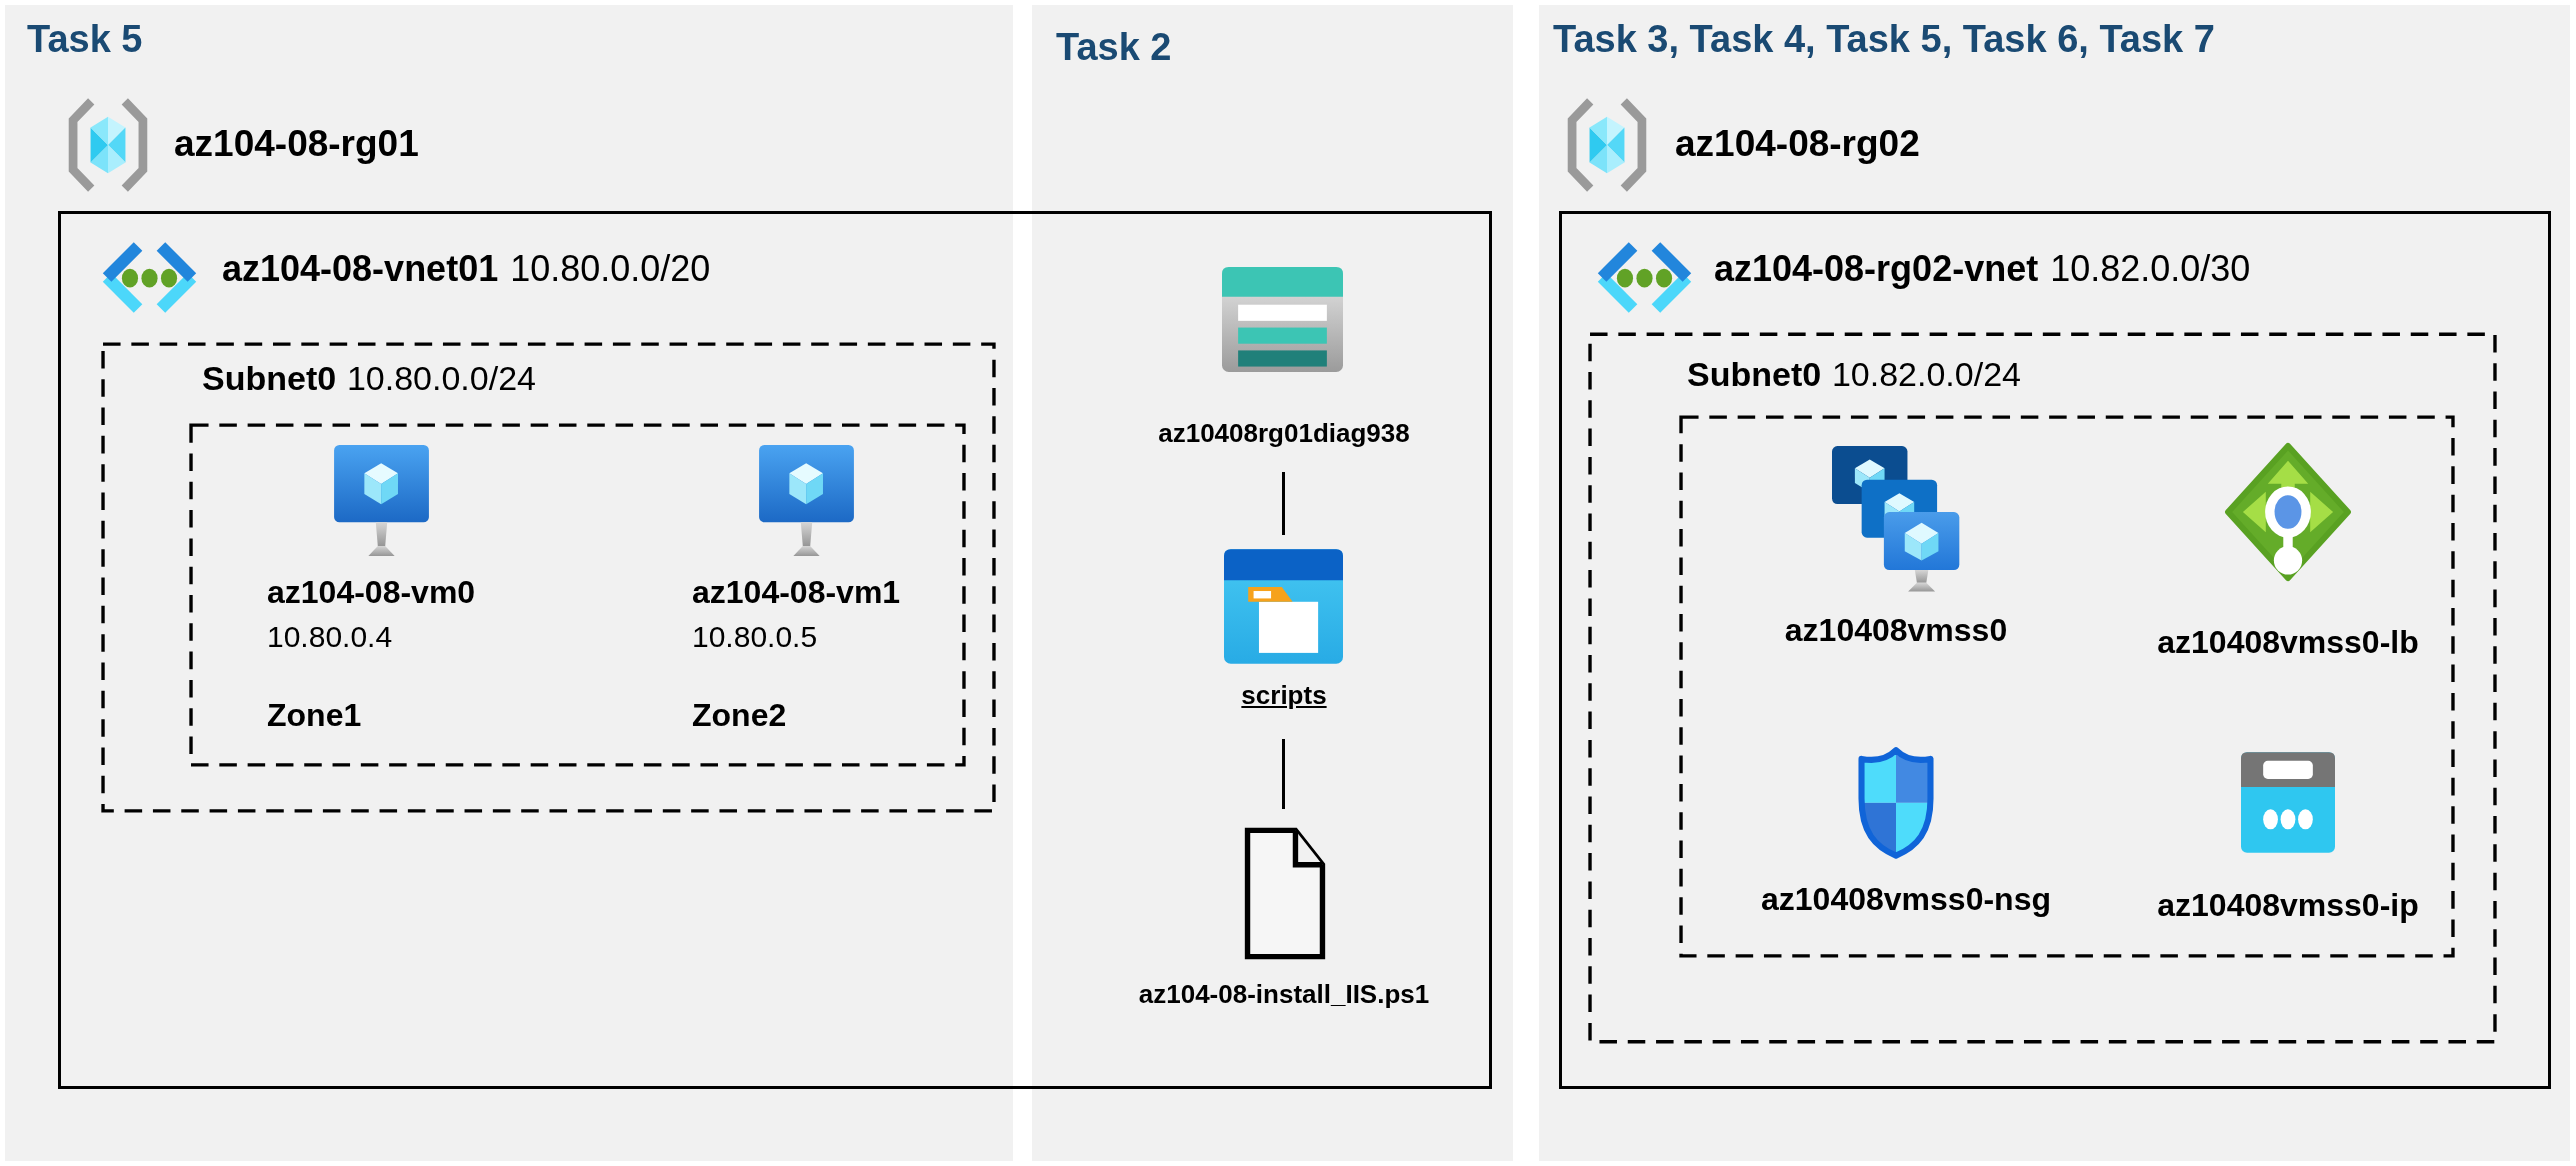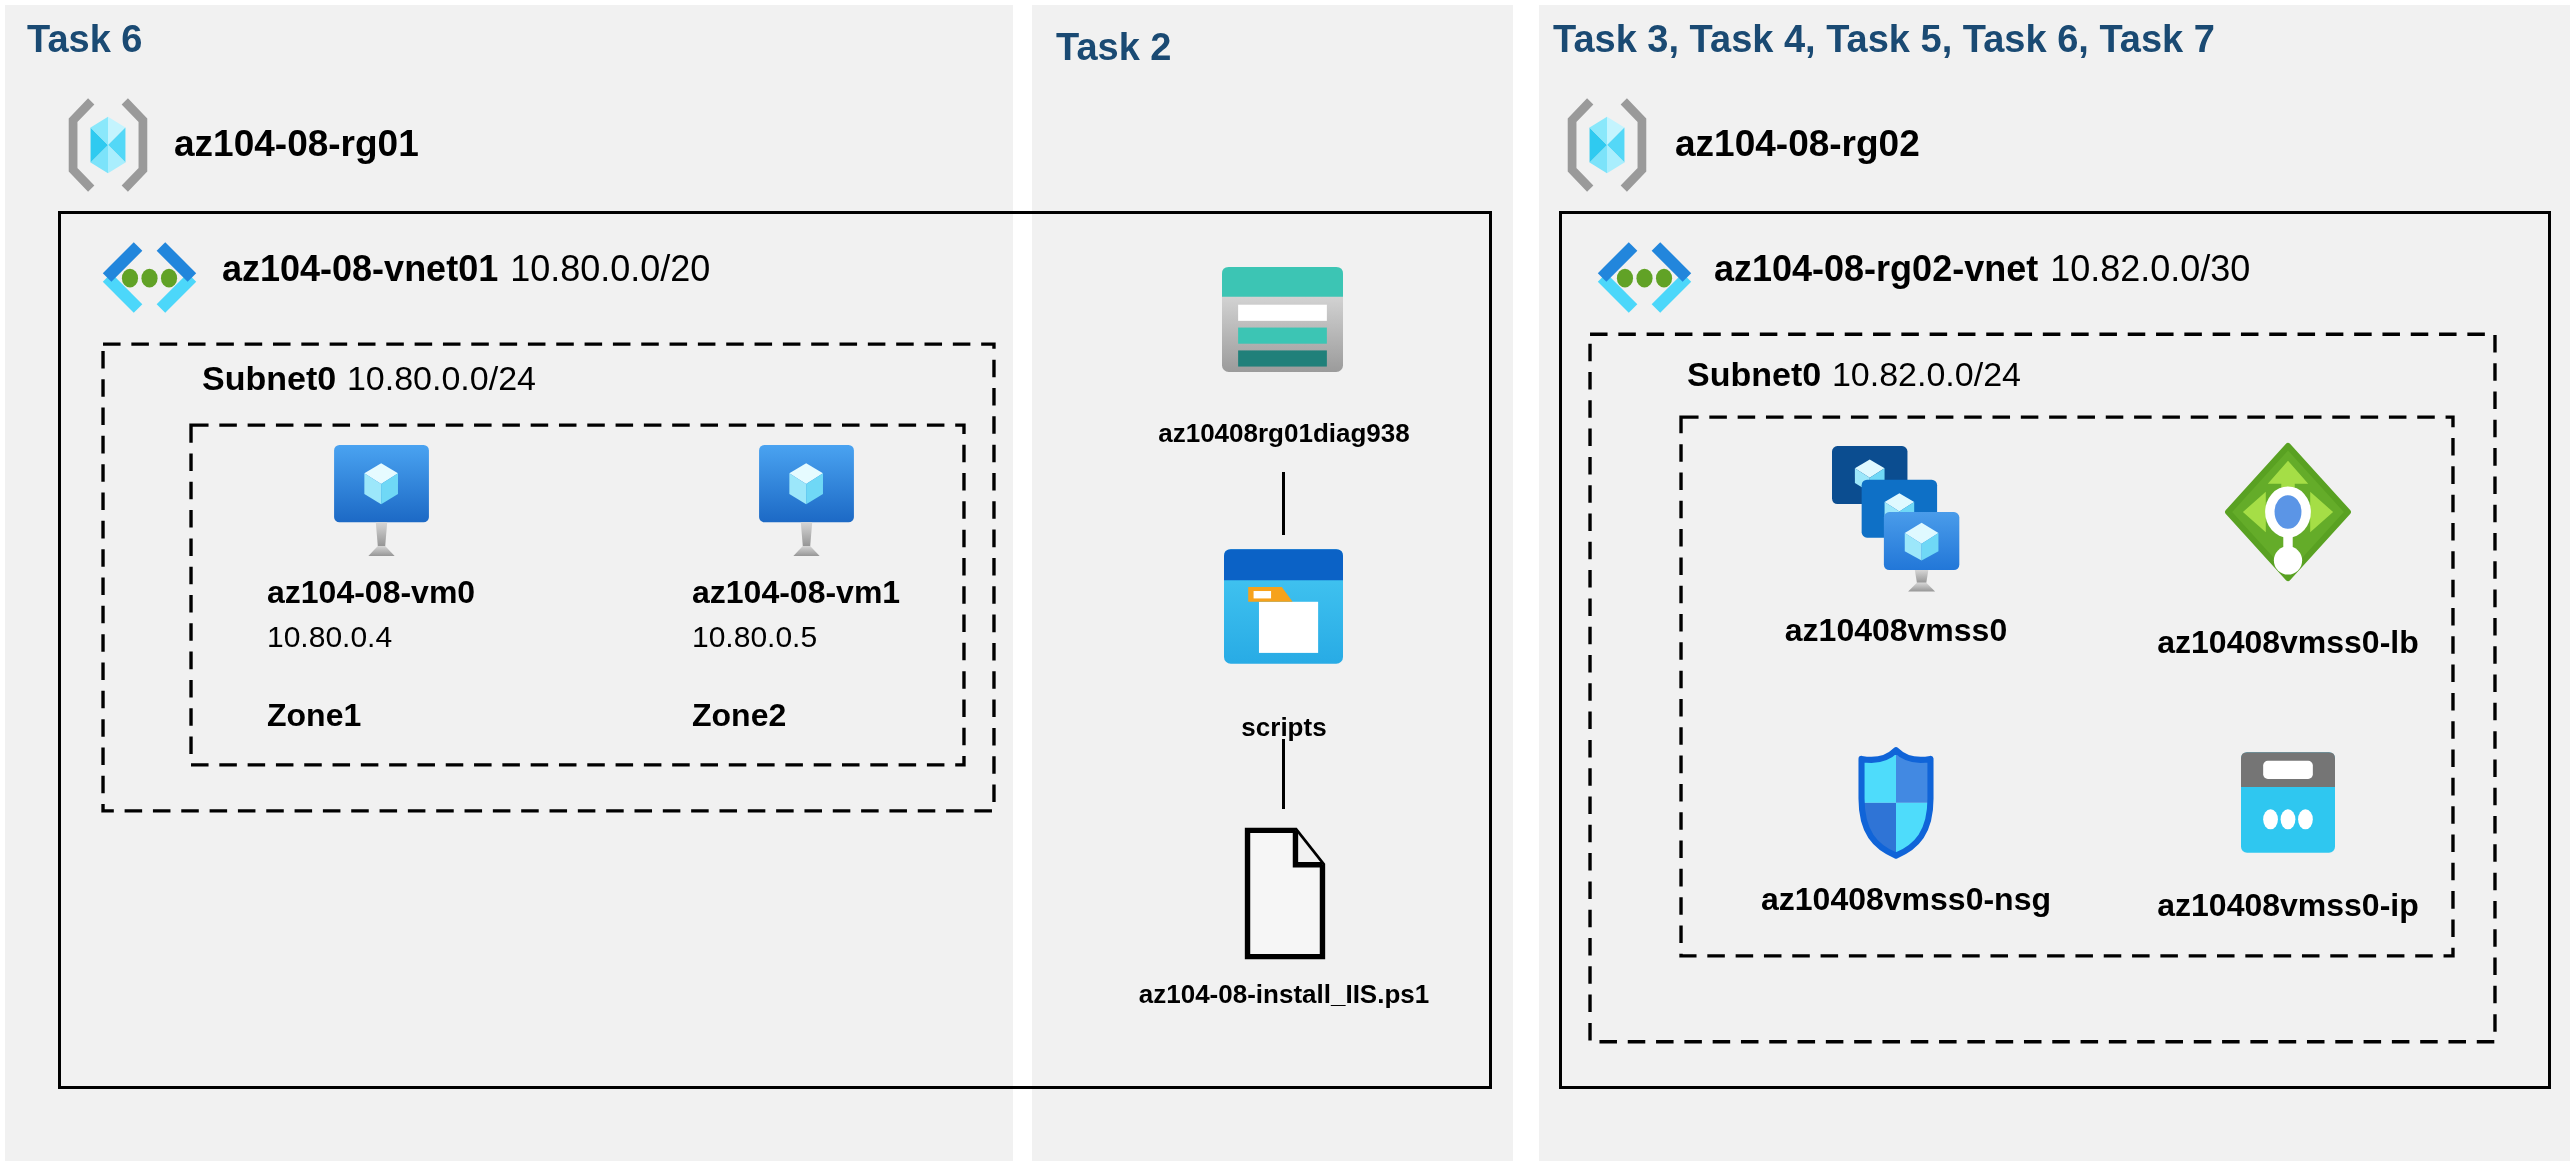--- a/index.html
+++ b/index.html
@@ -32,21 +32,21 @@
 </style>
 </head>
 <body>
 
 <div class="canvas">
 
   <div class="panel" style="left:5.4px;width:1008px;"></div>
   <div class="panel" style="left:1032px;width:481px;"></div>
   <div class="panel" style="left:1539px;width:1031px;"></div>
 
-  <div class="title" style="left:27px;top:17.5px;">Task 6</div>
+  <div class="title" style="left:27px;top:17.5px;">Task 5</div>
   <div class="title" style="left:1056px;top:26px;">Task 2</div>
   <div class="title" style="left:1553px;top:17.5px;">Task 3, Task 4, Task 5, Task 6, Task 7</div>
 
   <svg class="abs" style="left:64px;top:98px;" width="88" height="94" viewBox="0 0 130 140">
     <path d="M40,5 L13,33 L13,107 L40,135" fill="none" stroke="#9a9a9a" stroke-width="13"></path>
     <path d="M90,5 L117,33 L117,107 L90,135" fill="none" stroke="#9a9a9a" stroke-width="13"></path>
     <polygon points="65,28 91,44 65,70" fill="#c4f4fe"></polygon>
       <polygon points="91,44 91,96 65,70" fill="#54d8f7"></polygon>
     <polygon points="91,96 65,112 65,70" fill="#a9eefd"></polygon>
       <polygon points="65,112 39,96 65,70" fill="#7ce3fa"></polygon>
@@ -177,21 +177,21 @@
           <stop offset="0" stop-color="#47c9f3"></stop>
           <stop offset="1" stop-color="#28abe5"></stop>
         </linearGradient>
       </defs>
     <rect width="177" height="170" rx="10" fill="url(#fg)"></rect>
     <path d="M0,46 L0,10 Q0,0 10,0 L167,0 Q177,0 177,10 L177,46 Z" fill="#0b62c6"></path>
     <rect x="52" y="78" width="88" height="76" fill="#ffffff"></rect>
     <polygon points="36,56 86,56 102,78 36,78" fill="#f6a21c"></polygon>
     <rect x="44" y="62" width="26" height="11" fill="#ffffff"></rect>
   </svg>
-  <div class="t2label" style="top:712px;">scripts</div>
+  <div class="t2label" style="top:680px;text-decoration:underline;">scripts</div>
 
   <div class="conn" style="top:739px;height:70px;"></div>
 
   <svg class="t2item" style="left:1244px;top:827px;" width="82" height="133" viewBox="0 0 121 197">
     <path d="M5,5 L76,5 L116,56 L116,192 L5,192 Z" fill="#f6f6f6" stroke="#000" stroke-width="8"></path>
     <path d="M76,5 L76,56 L116,56" fill="#f1f1f1" stroke="#000" stroke-width="8"></path>
   </svg>
   <div class="t2label" style="top:979px;">az104-08-install_IIS.ps1</div>
 
   <div class="rescell" style="left:1761px;top:446px;text-align:center;">

